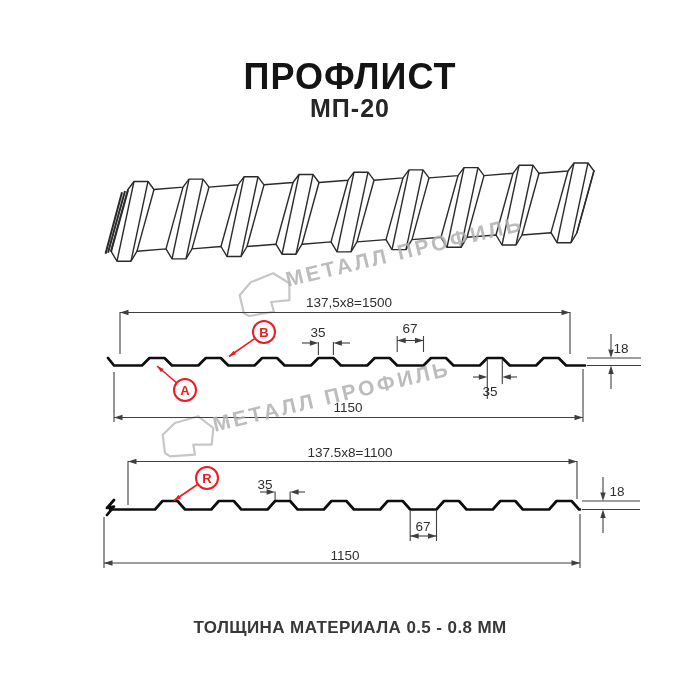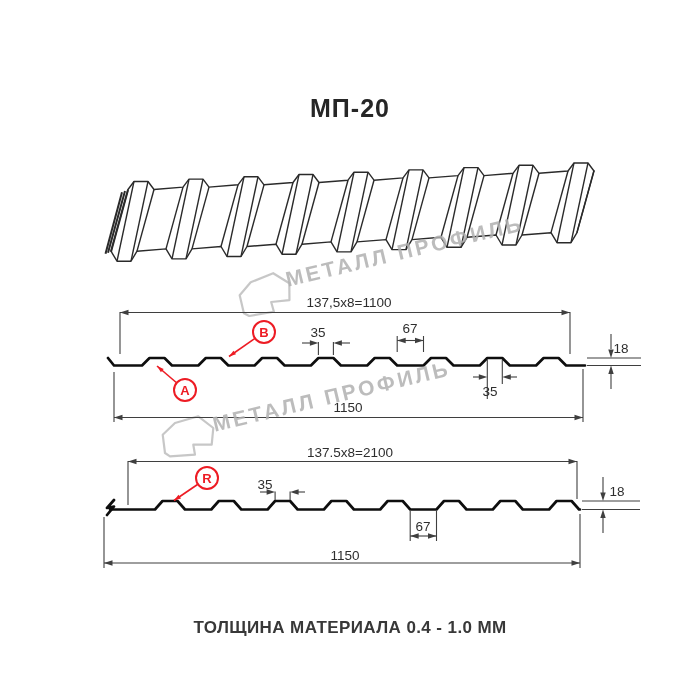--- a/index.html
+++ b/index.html
@@ -139,36 +139,37 @@
       <line x1="603" y1="533" x2="603" y2="518" stroke="#3f3f3f" stroke-width="1.1" fill="none"></line>
       <polygon points="603,509.5 605.7,518.0 600.3,518.0" fill="#3f3f3f"></polygon>
       <line x1="176.2685490727991" y1="382.51589920525635" x2="157" y2="366" stroke="#ed1c24" stroke-width="1.6"></line>
       <polygon points="157,366 163.7,368.9 160.9,372.2" fill="#ed1c24"></polygon>
       <line x1="254.98844887429055" y1="338.3080857879966" x2="229" y2="356.5" stroke="#ed1c24" stroke-width="1.6"></line>
       <polygon points="229,356.5 233.5,350.7 236.0,354.3" fill="#ed1c24"></polygon>
       <line x1="197.4983855577132" y1="484.47837348337737" x2="174" y2="500.5" stroke="#ed1c24" stroke-width="1.6"></line>
       <polygon points="174,500.5 178.5,494.7 181.0,498.4" fill="#ed1c24"></polygon>
     </svg>
 
+  <div class="txt title">ПРОФЛИСТ</div>
   <div class="txt subtitle">МП-20</div>
 
   <span class="wm" style="left:286px;top:268px;transform:rotate(-13.5deg);">МЕТАЛЛ ПРОФИЛЬ</span>
   <span class="wm" style="left:213px;top:413px;transform:rotate(-13.5deg);">МЕТАЛЛ ПРОФИЛЬ</span>
 
-  <div class="txt dim" style="left:349px;top:302px">137,5x8=1100</div>
+  <div class="txt dim" style="left:349px;top:302px">137,5x8=1500</div>
   <div class="txt dim" style="left:318px;top:332px">35</div>
   <div class="txt dim" style="left:410px;top:328px">67</div>
   <div class="txt dim" style="left:621px;top:348px">18</div>
   <div class="txt dim" style="left:490px;top:391px">35</div>
   <div class="txt dim" style="left:348px;top:407px">1150</div>
 
-  <div class="txt dim" style="left:350px;top:452px">137.5x8=2100</div>
+  <div class="txt dim" style="left:350px;top:452px">137.5x8=1100</div>
   <div class="txt dim" style="left:265px;top:484px">35</div>
   <div class="txt dim" style="left:423px;top:526px">67</div>
   <div class="txt dim" style="left:617px;top:491px">18</div>
   <div class="txt dim" style="left:345px;top:555px">1150</div>
 
   <div class="marker" style="left:185px;top:390px">A</div>
   <div class="marker" style="left:264px;top:332px">B</div>
   <div class="marker" style="left:207px;top:478px">R</div>
 
-  <div class="txt footer">ТОЛЩИНА МАТЕРИАЛА 0.4 - 1.0 ММ</div>
+  <div class="txt footer">ТОЛЩИНА МАТЕРИАЛА 0.5 - 0.8 ММ</div>
 </div>
 
 </body></html>

